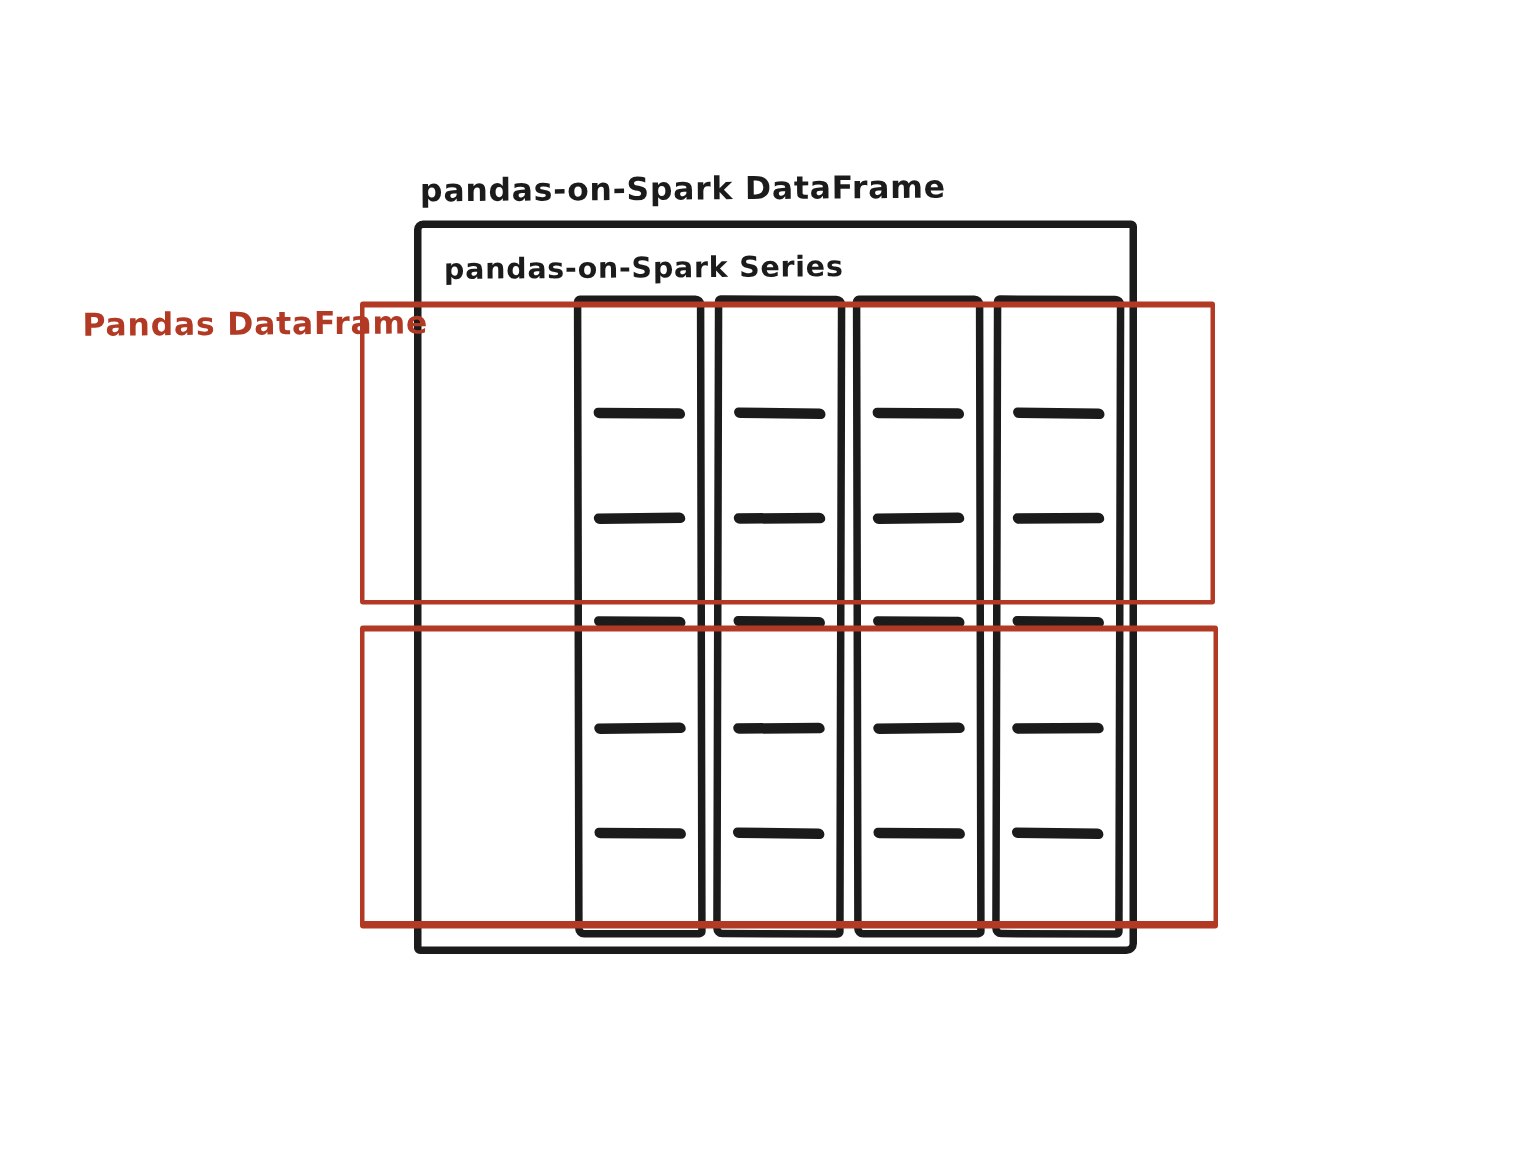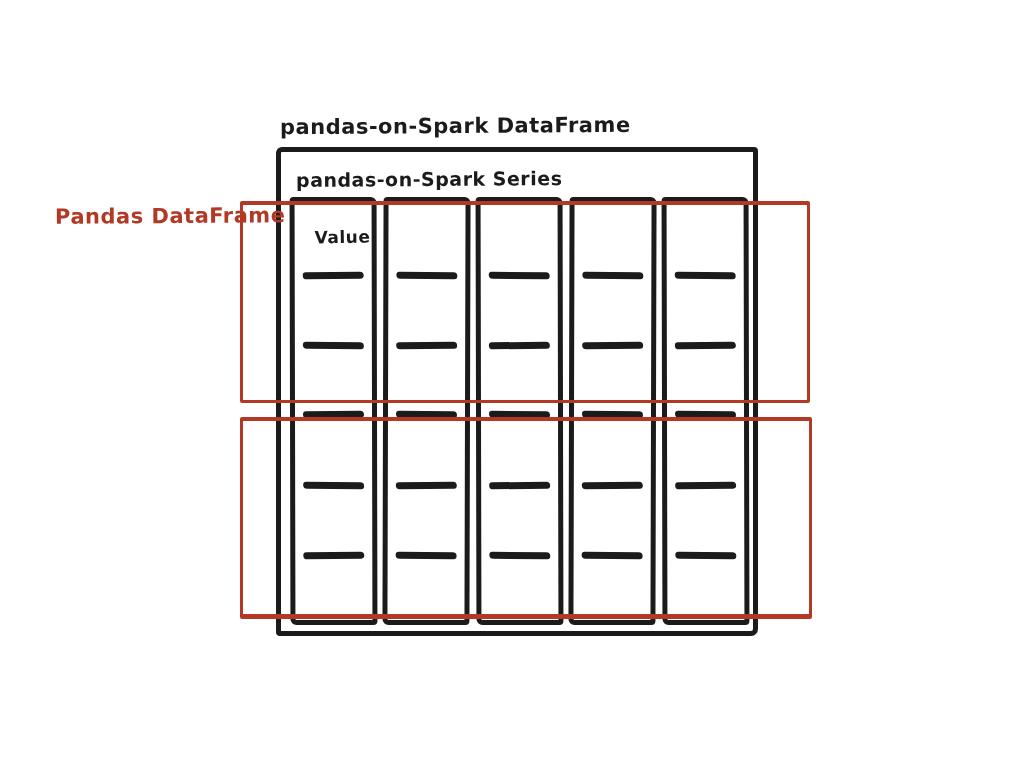--- a/index.html
+++ b/index.html
@@ -90,28 +90,20 @@
 
 <div class="canvas">
 
   <div class="hand df-title">pandas-on-Spark DataFrame</div>
 
   <div class="outer-box"></div>
 
   <div class="hand series-label">pandas-on-Spark Series</div>
 
   <div class="columns">
-      <div class="series-column" style="left: 290px;">
-        <div class="hand value-label">Value</div>
-        <div class="value-dash" style="top: 70px;"></div>
-        <div class="value-dash" style="top: 140px;"></div>
-        <div class="value-dash" style="top: 209px;"></div>
-        <div class="value-dash" style="top: 280px;"></div>
-        <div class="value-dash" style="top: 350px;"></div>
-      </div>
       <div class="series-column" style="left: 383px;">
         <div class="value-dash" style="top: 70px;"></div>
         <div class="value-dash" style="top: 140px;"></div>
         <div class="value-dash" style="top: 209px;"></div>
         <div class="value-dash" style="top: 280px;"></div>
         <div class="value-dash" style="top: 350px;"></div>
       </div>
       <div class="series-column" style="left: 476px;">
         <div class="value-dash" style="top: 70px;"></div>
         <div class="value-dash" style="top: 140px;"></div>

